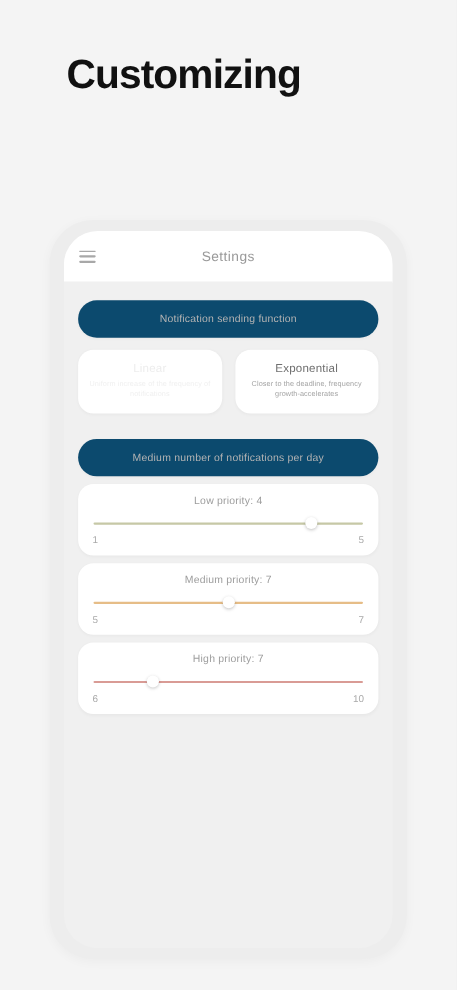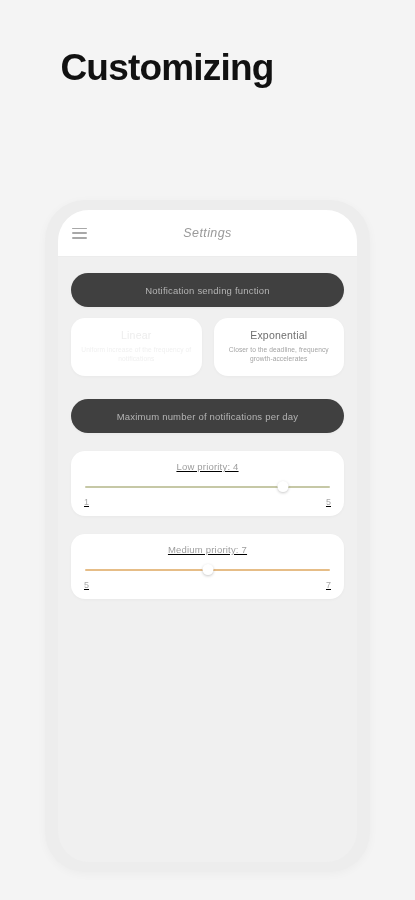--- a/index.html
+++ b/index.html
@@ -90,30 +90,29 @@
 
   .appbar-title {
     position: absolute;
     left: 0;
     right: 0;
     text-align: center;
     font-size: 12.5px;
     color: #9a9a9a;
     letter-spacing: 0.4px;
     pointer-events: none;
-    font-style: italic;
   }
 
   
   .app-body {
     padding: 16px 13px 0 13px;
   }
 
   .pill {
-    background: #404040;
+    background: #0c4a6e;
     border-radius: 18px;
     height: 34px;
     display: flex;
     align-items: center;
     justify-content: center;
     font-size: 9.5px;
     color: #b3b3b3;
     letter-spacing: 0.2px;
     box-shadow: 0 1px 3px rgba(0,0,0,0.035);
   }
@@ -152,23 +151,22 @@
   .mode-card.dimmed  .mode-title { color: #ededed; }
   .mode-card.dimmed  .mode-desc  { color: #f0f0f0; }
 
   .section-gap { height: 23px; }
 
   
   .slider-card {
     background: #ffffff;
     border-radius: 14px;
     padding: 10px 12px 9px 12px;
-    margin-top: 18px;
+    margin-top: 7px;
     box-shadow: 0 1px 3px rgba(0,0,0,0.035);
-    text-decoration: underline;
   }
 
   .slider-label {
     text-align: center;
     font-size: 9.5px;
     color: #9d9d9d;
     letter-spacing: 0.2px;
     margin-bottom: 9px;
   }
 
@@ -242,21 +240,21 @@
 
           <div class="mode-card selected">
             <div class="mode-title">Exponential</div>
             <div class="mode-desc">Closer to the deadline, frequency growth-accelerates</div>
           </div>
 
         </div>
 
         <div class="section-gap"></div>
 
-        <div class="pill">Maximum number of notifications per day</div>
+        <div class="pill">Medium number of notifications per day</div>
 
         <div class="slider-card">
           <div class="slider-label">Low priority: 4</div>
           <div class="slider-track-wrap">
             <div class="slider-track" style="background: rgb(198, 200, 166);"></div>
             <div class="slider-thumb" style="left: 81%;"></div>
           </div>
           <div class="slider-ends">
             <span>1</span>
             <span>5</span>
@@ -268,18 +266,29 @@
           <div class="slider-track-wrap">
             <div class="slider-track" style="background: rgb(230, 189, 135);"></div>
             <div class="slider-thumb" style="left: 50%;"></div>
           </div>
           <div class="slider-ends">
             <span>5</span>
             <span>7</span>
           </div>
         </div>
 
+        <div class="slider-card">
+          <div class="slider-label">High priority: 7</div>
+          <div class="slider-track-wrap">
+            <div class="slider-track" style="background: rgb(217, 155, 149);"></div>
+            <div class="slider-thumb" style="left: 22%;"></div>
+          </div>
+          <div class="slider-ends">
+            <span>6</span>
+            <span>10</span>
+          </div>
+        </div>
 
       </div>
     </div>
   </div>
 
 </div>
 
 </body></html>

